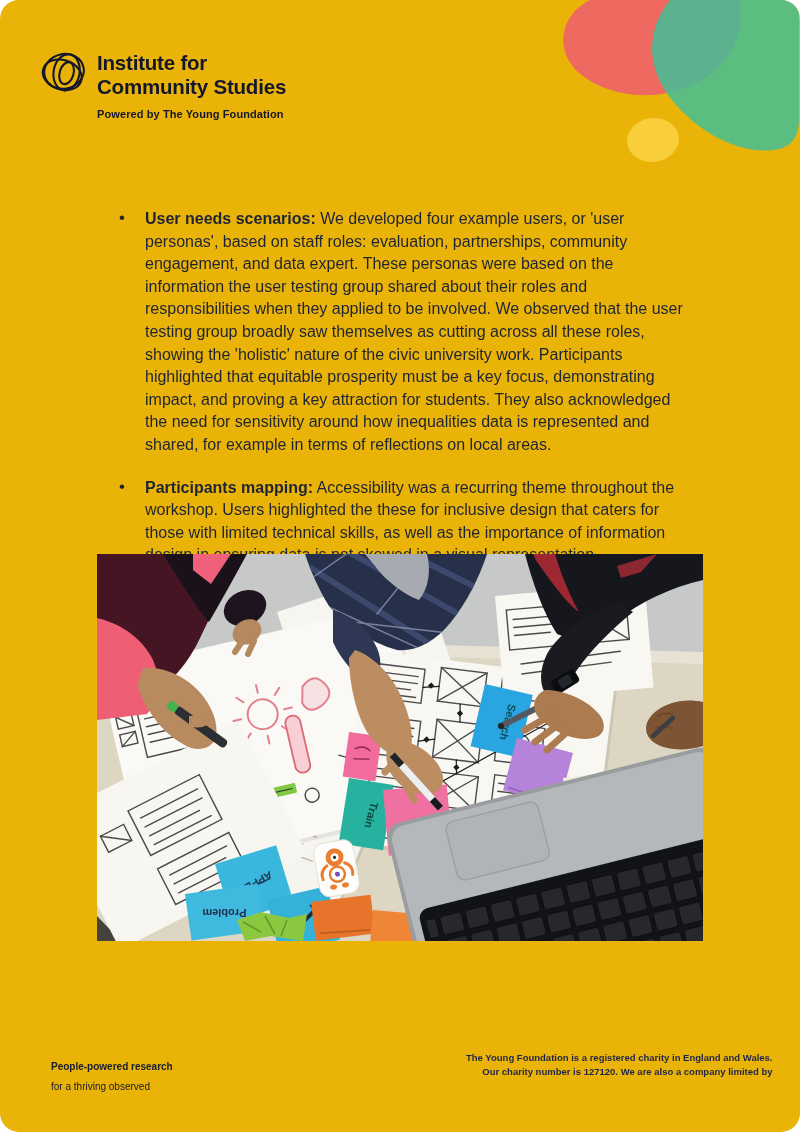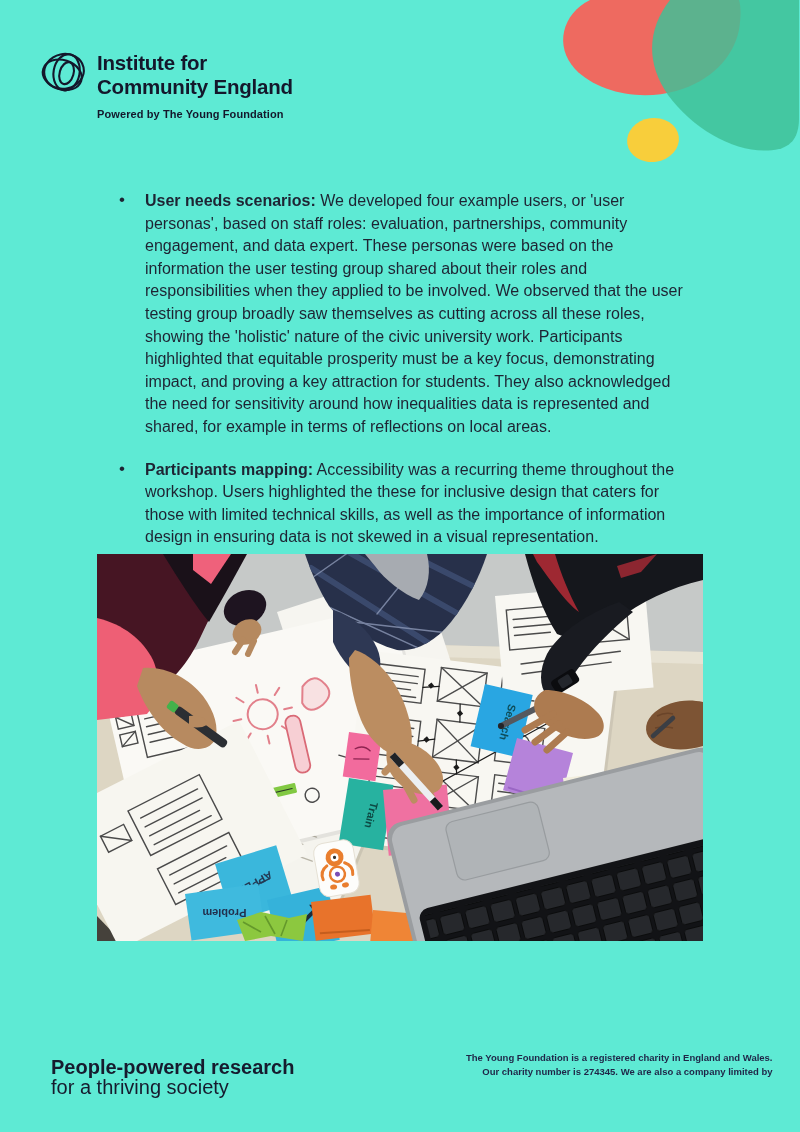--- a/index.html
+++ b/index.html
@@ -1,68 +1,68 @@
 <!DOCTYPE html>
 <html><head>
 <meta charset="utf-8">
 <style>
   html,body { margin:0; padding:0; background:#ffffff; }
   .page {
-    position:relative; width:800px; height:1132px; background:#5eead4;
-    overflow:hidden; font-family:"Liberation Sans", sans-serif; color:#1e2230;
+    position:relative; width:800px; height:1132px; background:#eab308;
+    overflow:hidden; font-family:"Liberation Sans", sans-serif; color:#1e2230;border-radius:19px;
   }
   
   .logo-mark { position:absolute; left:38px; top:45px; width:52px; height:58px; }
   .logo-title {
     position:absolute; left:97px; top:51px; font-size:20.5px; font-weight:bold;
     line-height:23.5px; color:#14172b; letter-spacing:-0.2px; white-space:nowrap;
   }
   .logo-tagline {
     position:absolute; left:97px; top:108px; font-size:11px; font-weight:bold;
     color:#14172b; letter-spacing:0.1px; white-space:nowrap;
   }
   .corner-shapes { position:absolute; right:0; top:0; width:300px; height:240px; }
   
   .bullets {
-    position:absolute; left:97px; top:190px; width:600px; margin:0; padding:0;
+    position:absolute; left:97px; top:208px; width:600px; margin:0; padding:0;
     list-style:none; font-size:16px; line-height:22.6px; color:#1e2433;
   }
   .bullets li {
     position:relative; padding-left:48px; width:597px; box-sizing:border-box;
     margin:0 0 20px 0;
   }
   .bullets li::before {
     content:"\2022"; position:absolute; left:22px; top:-1px; font-size:17px; color:#1e2433;
   }
   .lead { font-weight:bold; }
   
   .photo { position:absolute; left:97px; top:554px; width:606px; height:387px; }
   .photo svg { display:block; width:100%; height:100%; }
   
-  .footer-left { position:absolute; left:51px; top:1057px; font-size:20px; line-height:20px; color:#161b2e; }
+  .footer-left { position:absolute; left:51px; top:1057px; font-size:10px; line-height:20px; color:#161b2e; }
   .footer-left .fl-bold { font-weight:bold; }
   .footer-right { position:absolute; left:466px; top:1051px; font-size:9.5px; font-weight:bold; line-height:14px; color:#1f2547;text-align:right; }
   .footer-right div { white-space:nowrap; }
 </style>
 </head>
 <body>
 
 <div class="page">
 
   <svg class="logo-mark" viewBox="0 0 60 66" aria-hidden="true">
     <g fill="none" stroke="#14172b" stroke-width="2.4">
       <ellipse cx="30" cy="30" rx="23" ry="20" transform="rotate(-12 30 30)"></ellipse>
       <ellipse cx="28" cy="34" rx="23" ry="17" transform="rotate(18 28 34)"></ellipse>
       <ellipse cx="33" cy="31" rx="15" ry="21" transform="rotate(10 33 31)"></ellipse>
       <ellipse cx="33" cy="32" rx="8" ry="13" transform="rotate(16 33 32)"></ellipse>
     </g>
   </svg>
   <div class="logo-title">
     <div>Institute for</div>
-    <div>Community England</div>
+    <div>Community Studies</div>
   </div>
   <div class="logo-tagline">Powered by The Young Foundation</div>
 
   <svg class="corner-shapes" viewBox="0 0 300 240" aria-hidden="true">
     <path d="M90,0 C62,14 54,46 75,69 C98,93 141,101 176,91 C211,81 233,58 239,30 C241,18 241,6 239,0 Z" fill="#ee6a60"></path>
     <path fill-opacity="0.84" d="M170,0 C148,28 145,62 168,95 C196,133 243,157 279,149 C295,145 299,132 299,118 L299,0 Z" fill="#3fc097"></path>
     <ellipse cx="153" cy="140" rx="26" ry="22" transform="rotate(-8 153 140)" fill="#f8ce3b"></ellipse>
   </svg>
 
   <ul class="bullets">
@@ -413,20 +413,20 @@
     <g>
       <path d="M606,148 C588,144 570,148 558,158 C548,166 546,178 554,186 C564,196 586,198 606,192 Z" fill="#7d5434"></path>
       <path d="M560,162 q8,-4 16,-2 M558,174 q10,-2 18,0" stroke="#6a4429" stroke-width="1.5" fill="none"></path>
       <line x1="576" y1="164" x2="556" y2="182" stroke="#3b3e44" stroke-width="4.5" stroke-linecap="round"></line>
     </g>
   </svg>
   </div>
 
   <div class="footer-left">
     <div class="fl-bold">People-powered research</div>
-    <div>for a thriving society</div>
+    <div>for a thriving observed</div>
   </div>
   <div class="footer-right">
     <div>The Young Foundation is a registered charity in England and Wales.</div>
-    <div>Our charity number is 274345. We are also a company limited by</div>
+    <div>Our charity number is 127120. We are also a company limited by</div>
   </div>
 
 </div>
 
 </body></html>

